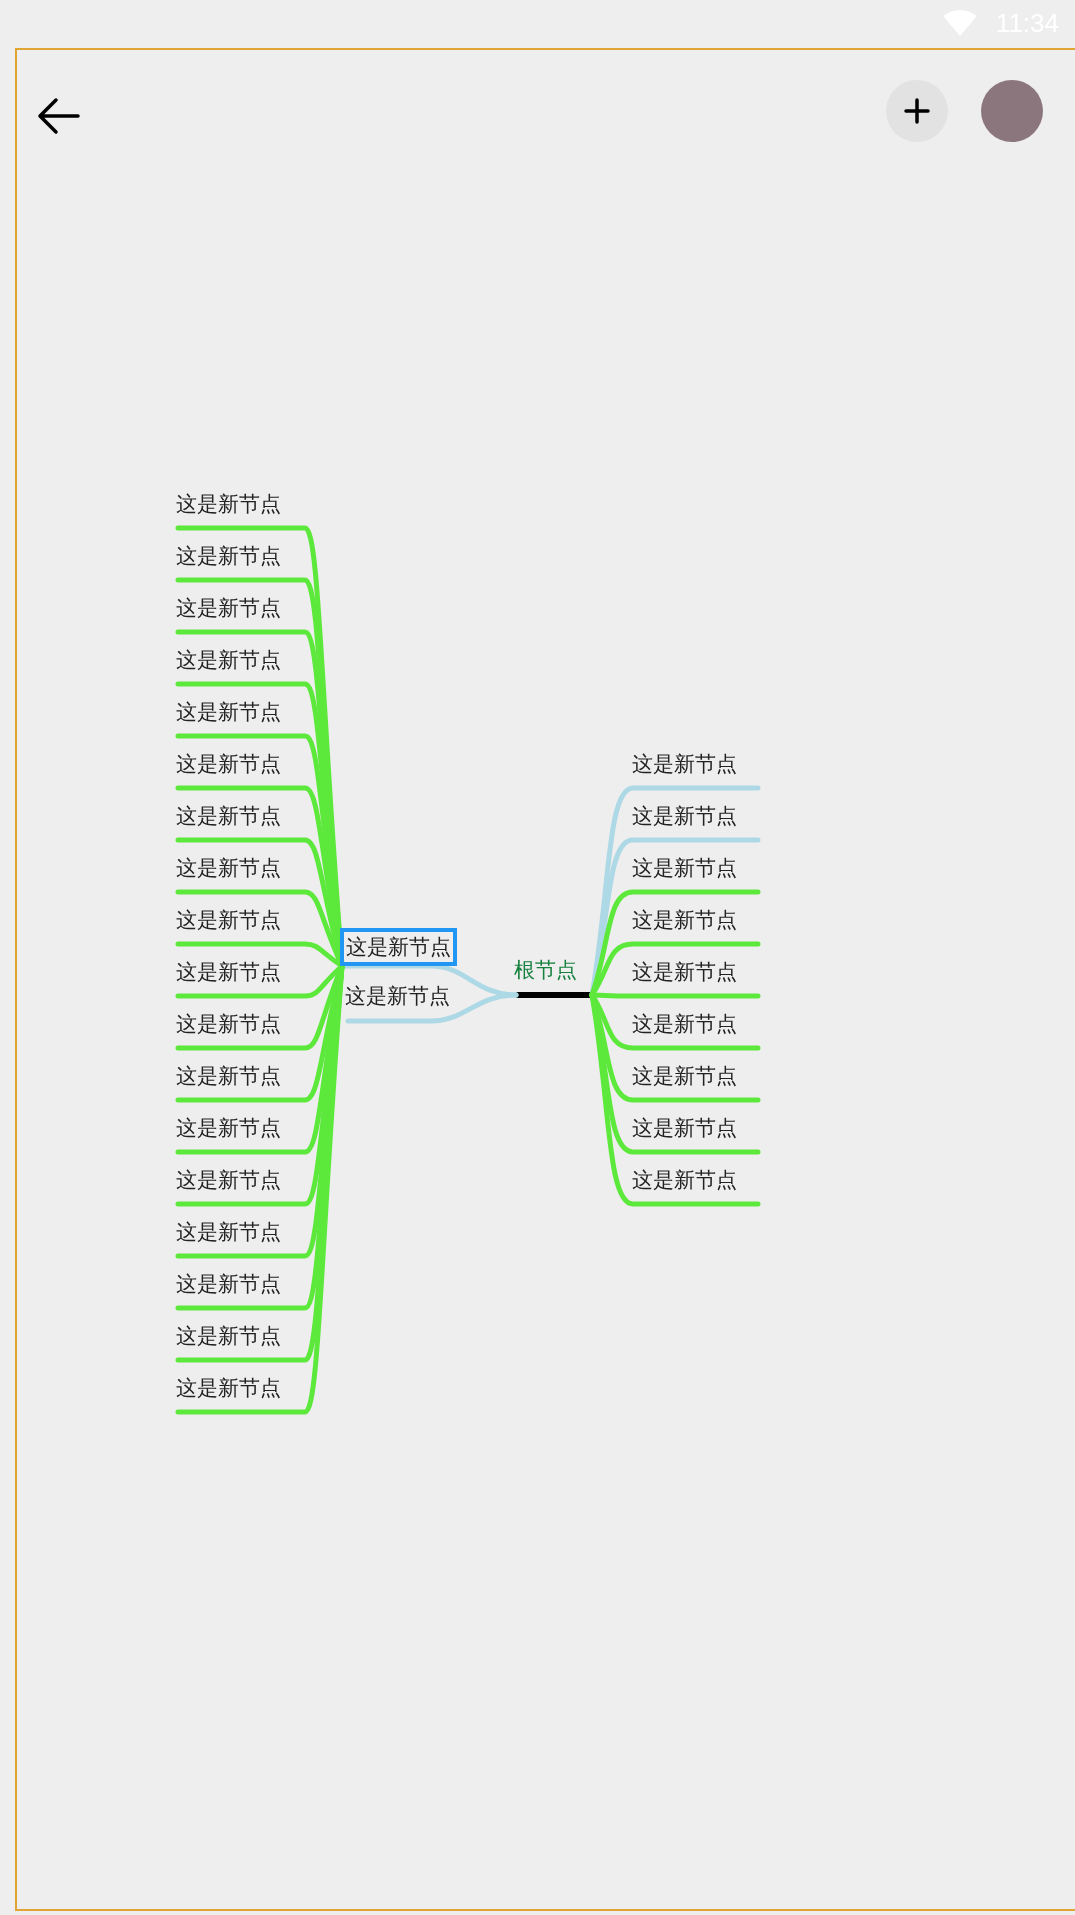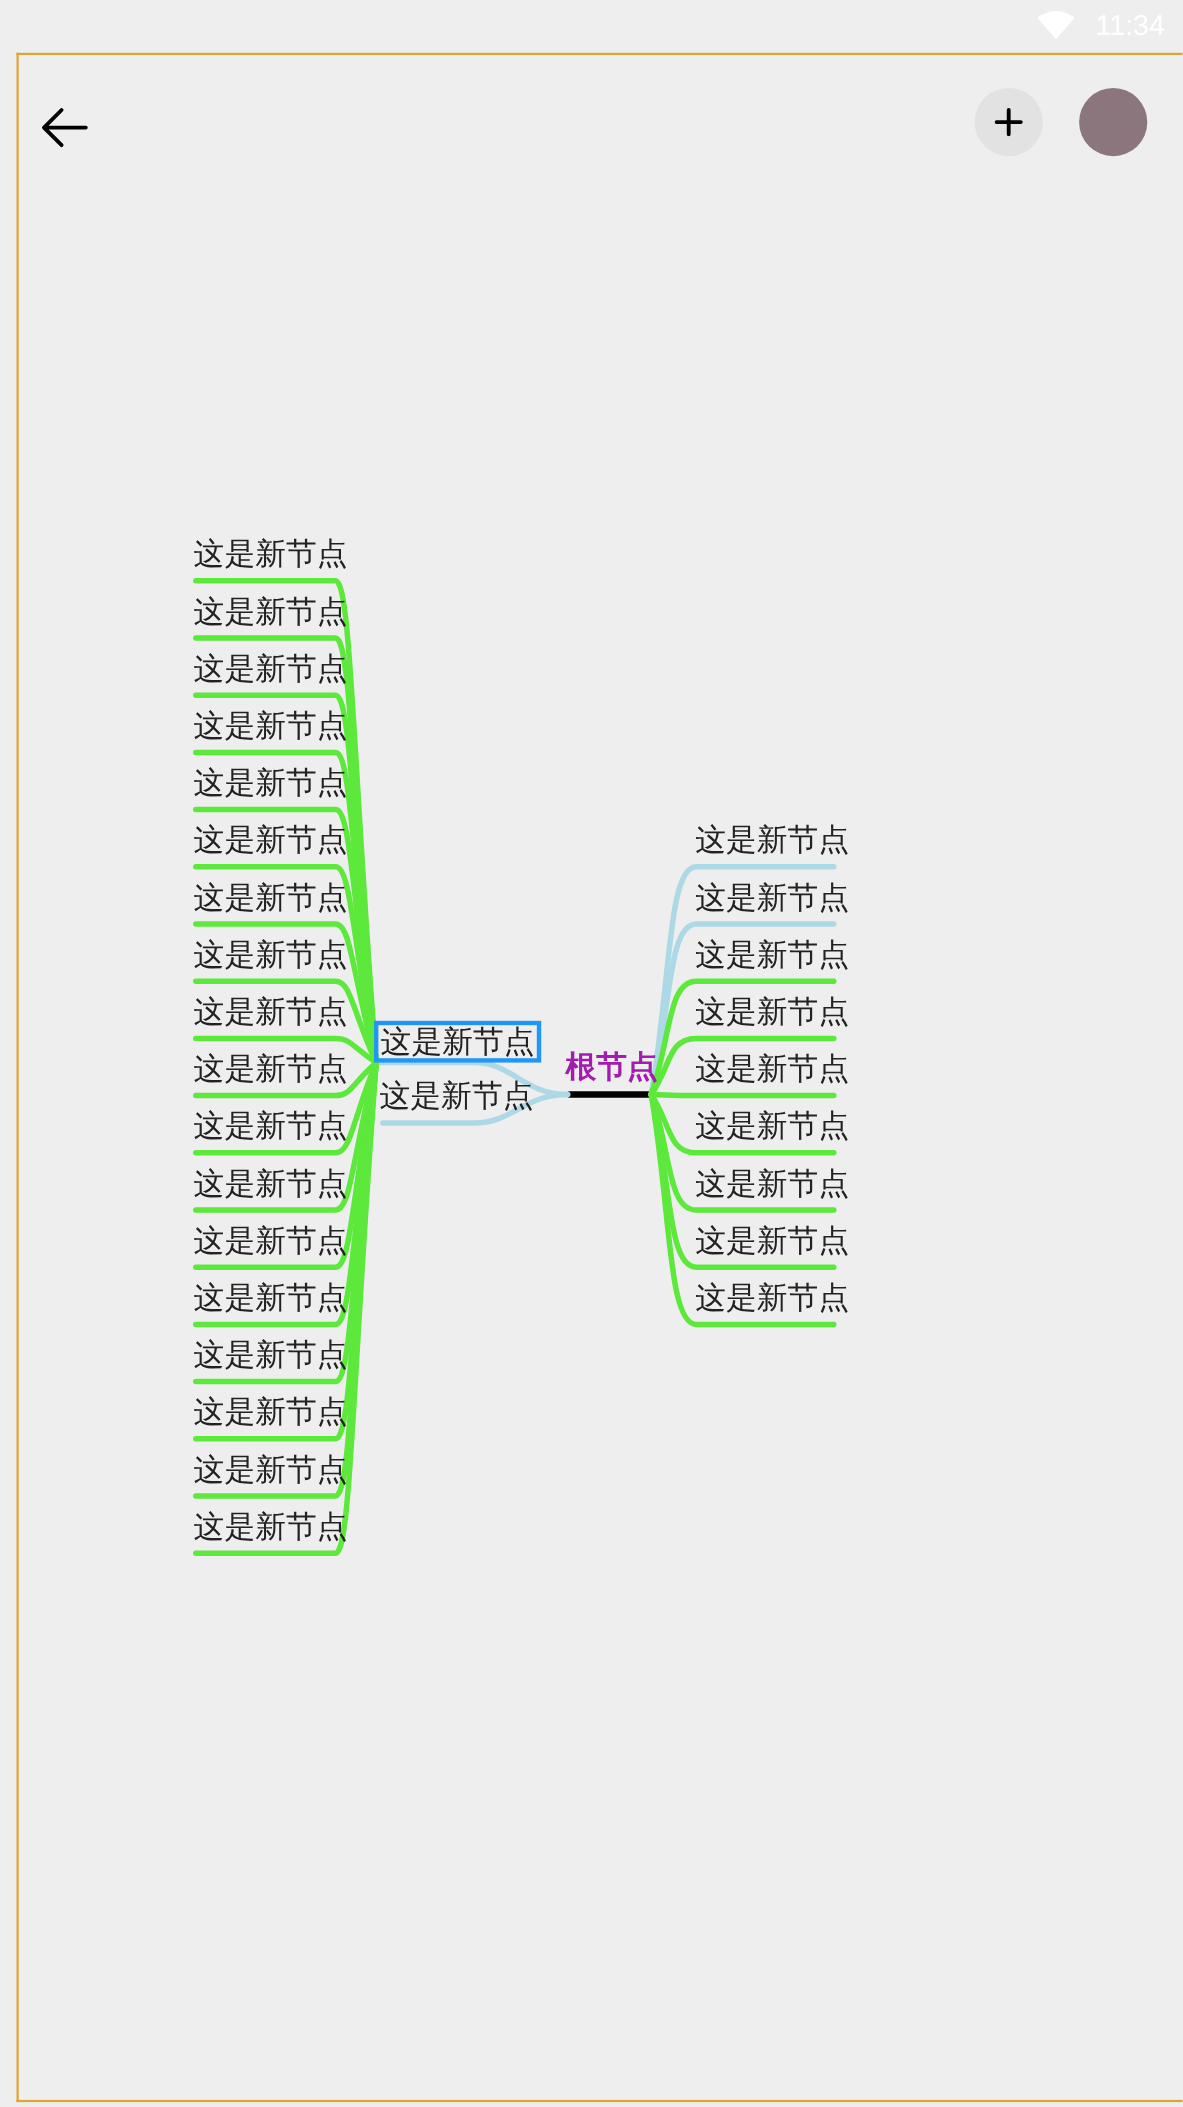--- a/index.html
+++ b/index.html
@@ -30,24 +30,24 @@
   .add-button {
     position: absolute; left: 886px; top: 80px; width: 62px; height: 62px; border-radius: 50%;
     background: #e2e2e2; display: flex; align-items: center; justify-content: center; cursor: pointer;
   }
   .avatar-button {
     position: absolute; left: 981px; top: 80px; width: 62px; height: 62px; border-radius: 50%;
     background: #8a767c; cursor: pointer;
   }
   svg.mindmap { position: absolute; left: 0; top: 0; width: 1075px; height: 1915px; }
   .node-label {
-    position: absolute; font-size: 28px; color: #222; white-space: nowrap; line-height: 28px;
+    position: absolute; font-size: 21px; color: #222; white-space: nowrap; line-height: 28px;
     cursor: pointer;
   }
-  .node-root { font-weight: bold; color: #a21caf; }
+  .node-root { font-weight: normal; color: #15803d; }
   .node-selected {
     border: 4px solid #2196f3; padding: 0 2px; line-height: 30px;
   }
 </style>
 </head>
 <body>
 
 <div class="status-bar">
   <svg class="wifi-icon" viewBox="0 0 34 26">
     <path d="M17 26 L0 6 Q17 -6 34 6 Z" fill="#ffffff"></path>

